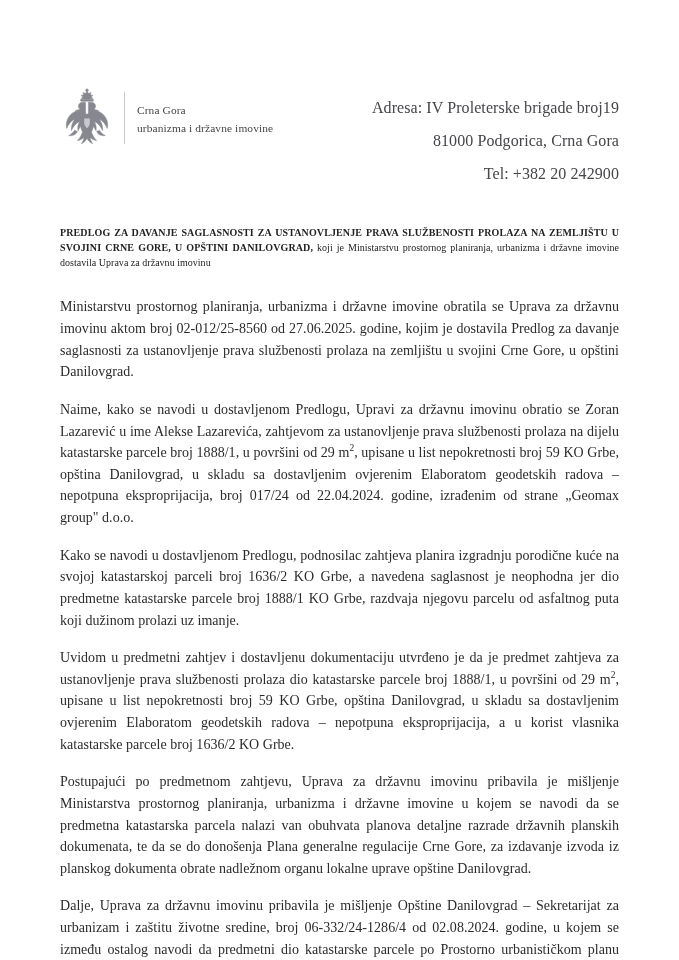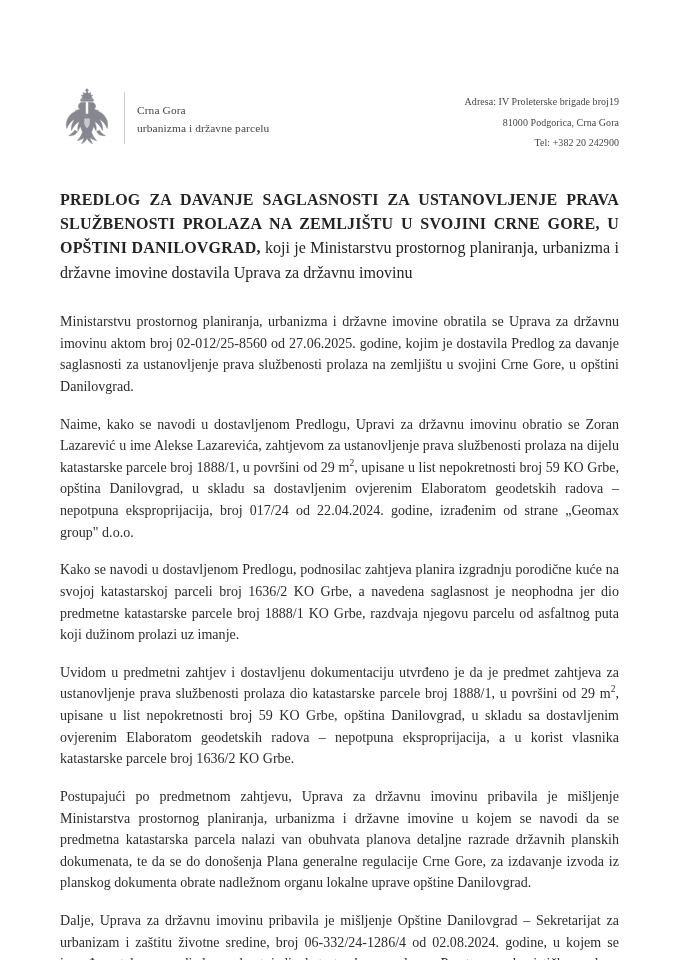--- a/index.html
+++ b/index.html
@@ -58,32 +58,32 @@
     font-size: 11.4px;
     line-height: 1.62;
     color: #45454a;
     letter-spacing: 0.01em;
     padding-top: 2px;
   }
   .lh-org div { white-space: nowrap; }
 
   .lh-right {
     text-align: right;
-    font-size: 10px;
+    font-size: 16px;
     line-height: 2.06;
     color: #45454a;
     padding-top: 4px;
     letter-spacing: 0.005em;
   }
   .lh-right div { white-space: nowrap; }
 
   
   .doc-title {
     margin-top: 34px;
-    font-size: 16px;
+    font-size: 10px;
     line-height: 1.52;
     text-align: justify;
     text-justify: inter-word;
     color: #232326;
     letter-spacing: 0.002em;
   }
   .doc-title .strong {
     font-weight: bold;
     letter-spacing: 0.012em;
   }
@@ -145,21 +145,21 @@
           <g fill="#ffffff" opacity="0.55">
             <path d="M24.2 30.4 L29.8 30.4 L29.8 34.2 C29.8 37.0 28.4 39.0 27 40.2 C25.6 39.0 24.2 37.0 24.2 34.2 Z"></path>
           </g>
         </svg>
       </div>
 
       <div class="lh-divider"></div>
 
       <div class="lh-org">
         <div>Crna Gora</div>
-        <div>urbanizma i državne parcelu</div>
+        <div>urbanizma i državne imovine</div>
       </div>
     </div>
 
     <div class="lh-right">
       <div>Adresa: IV Proleterske brigade broj19</div>
       <div>81000 Podgorica, Crna Gora</div>
       <div>Tel: +382 20 242900</div>
     </div>
 
   </div>

